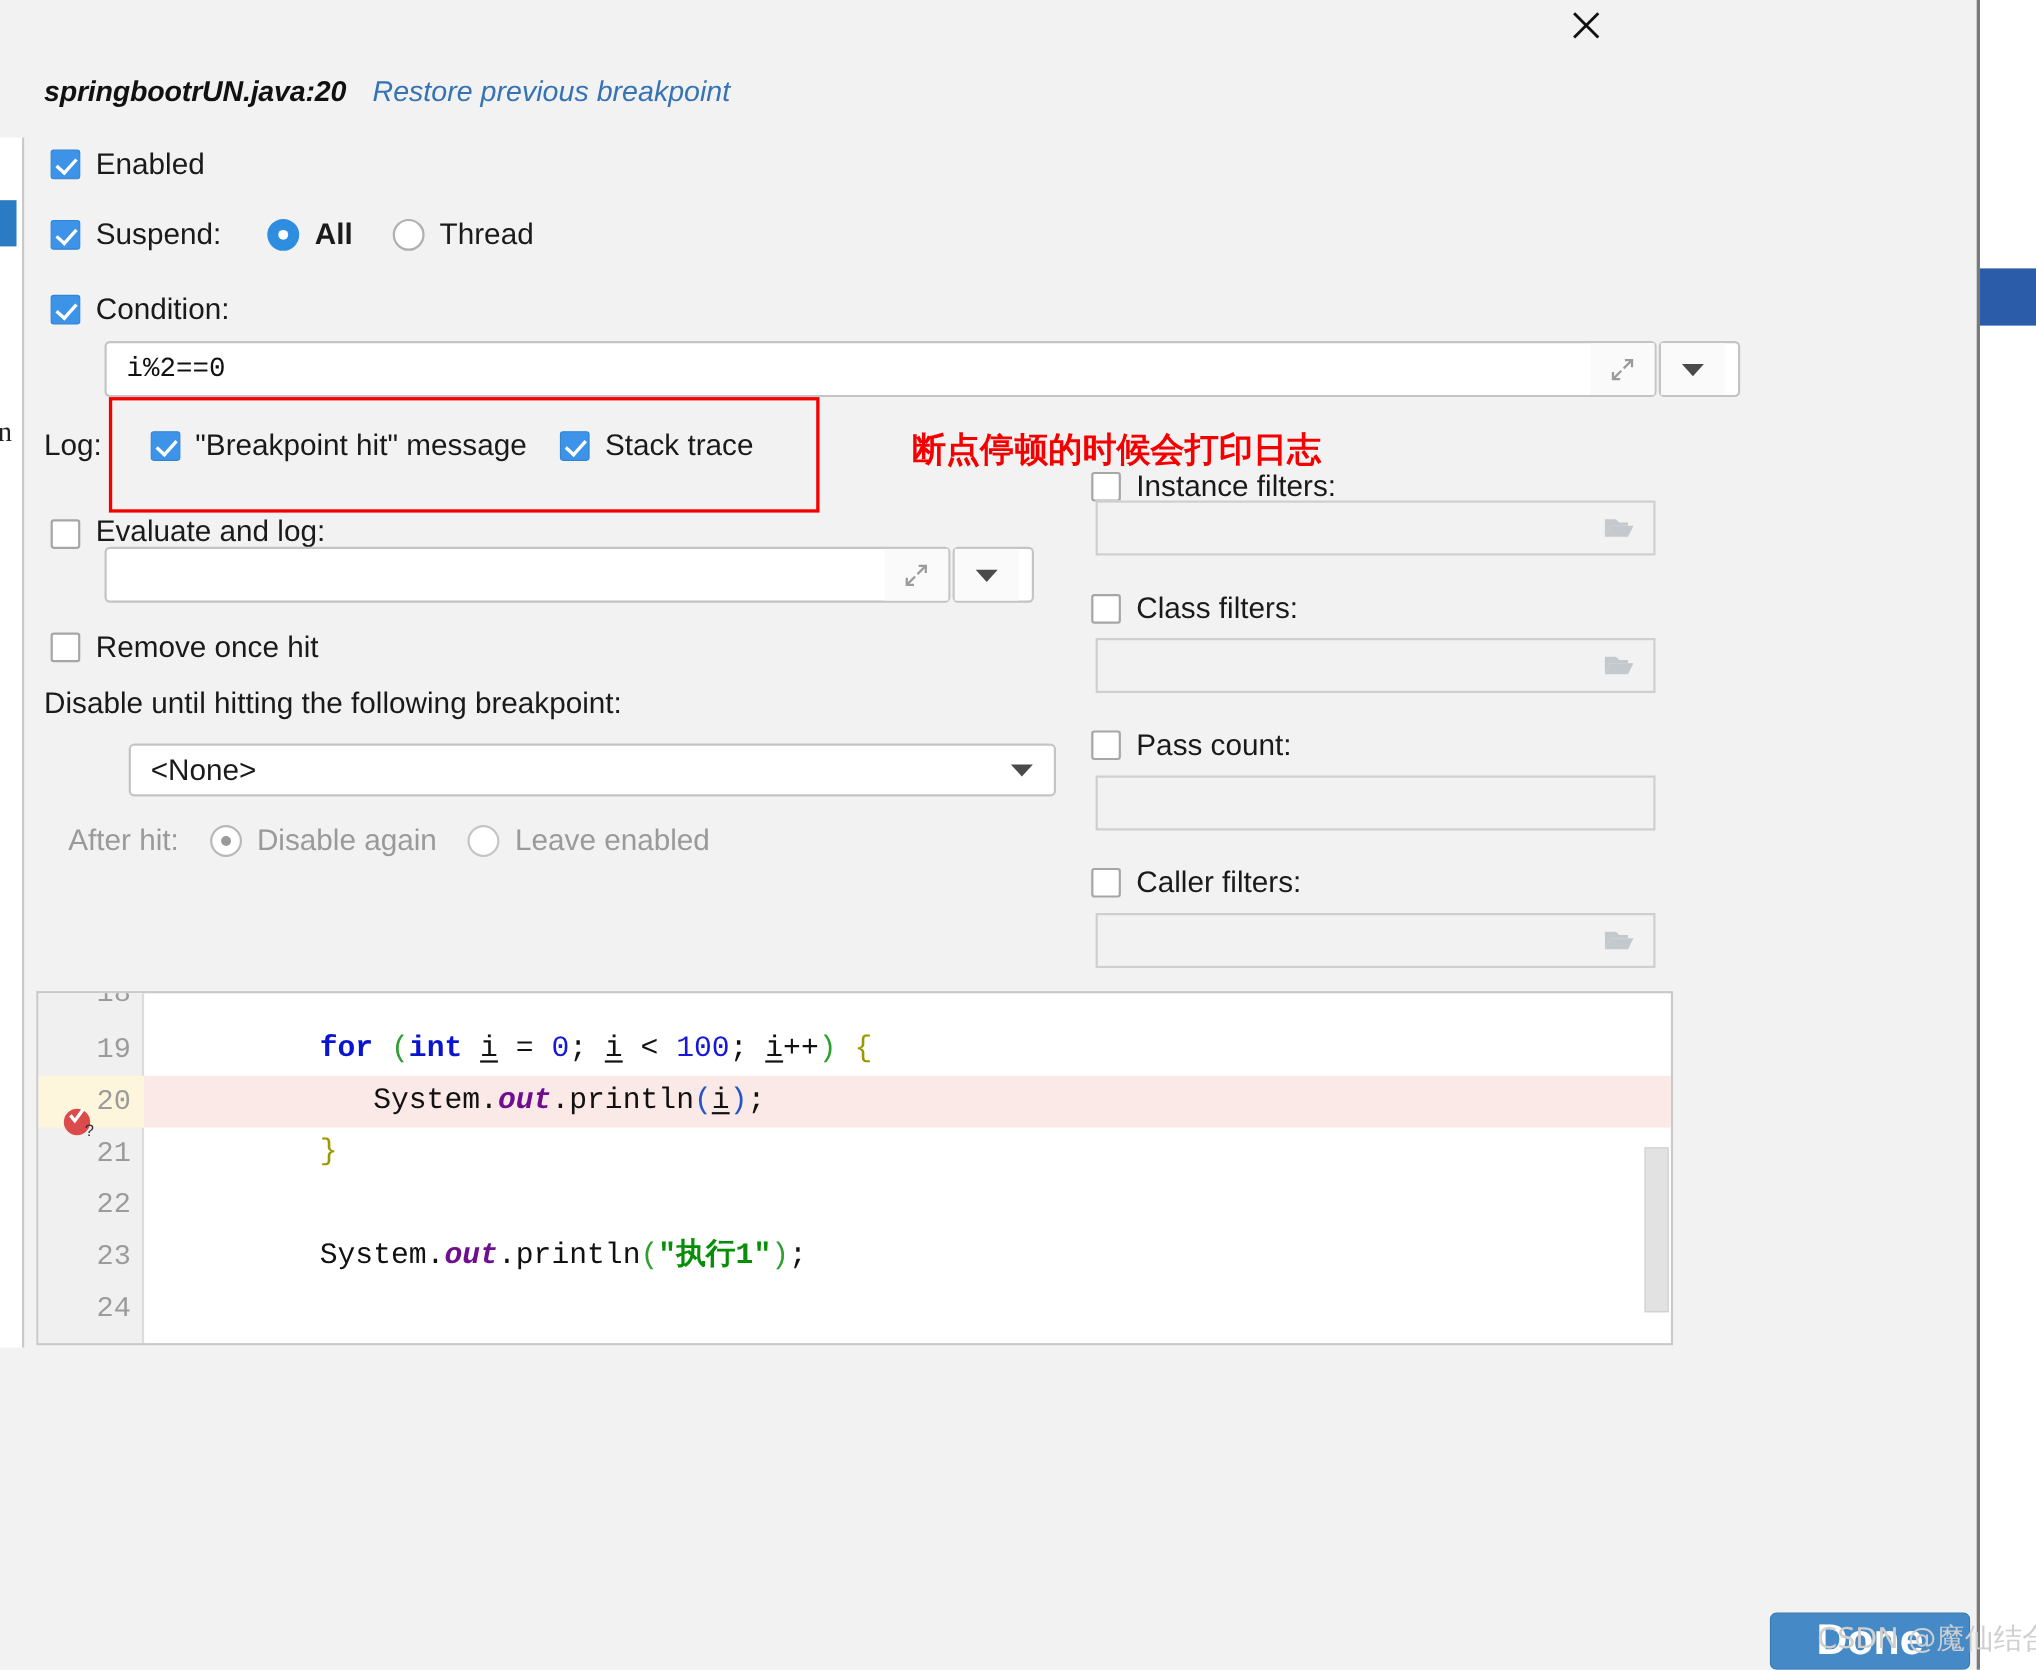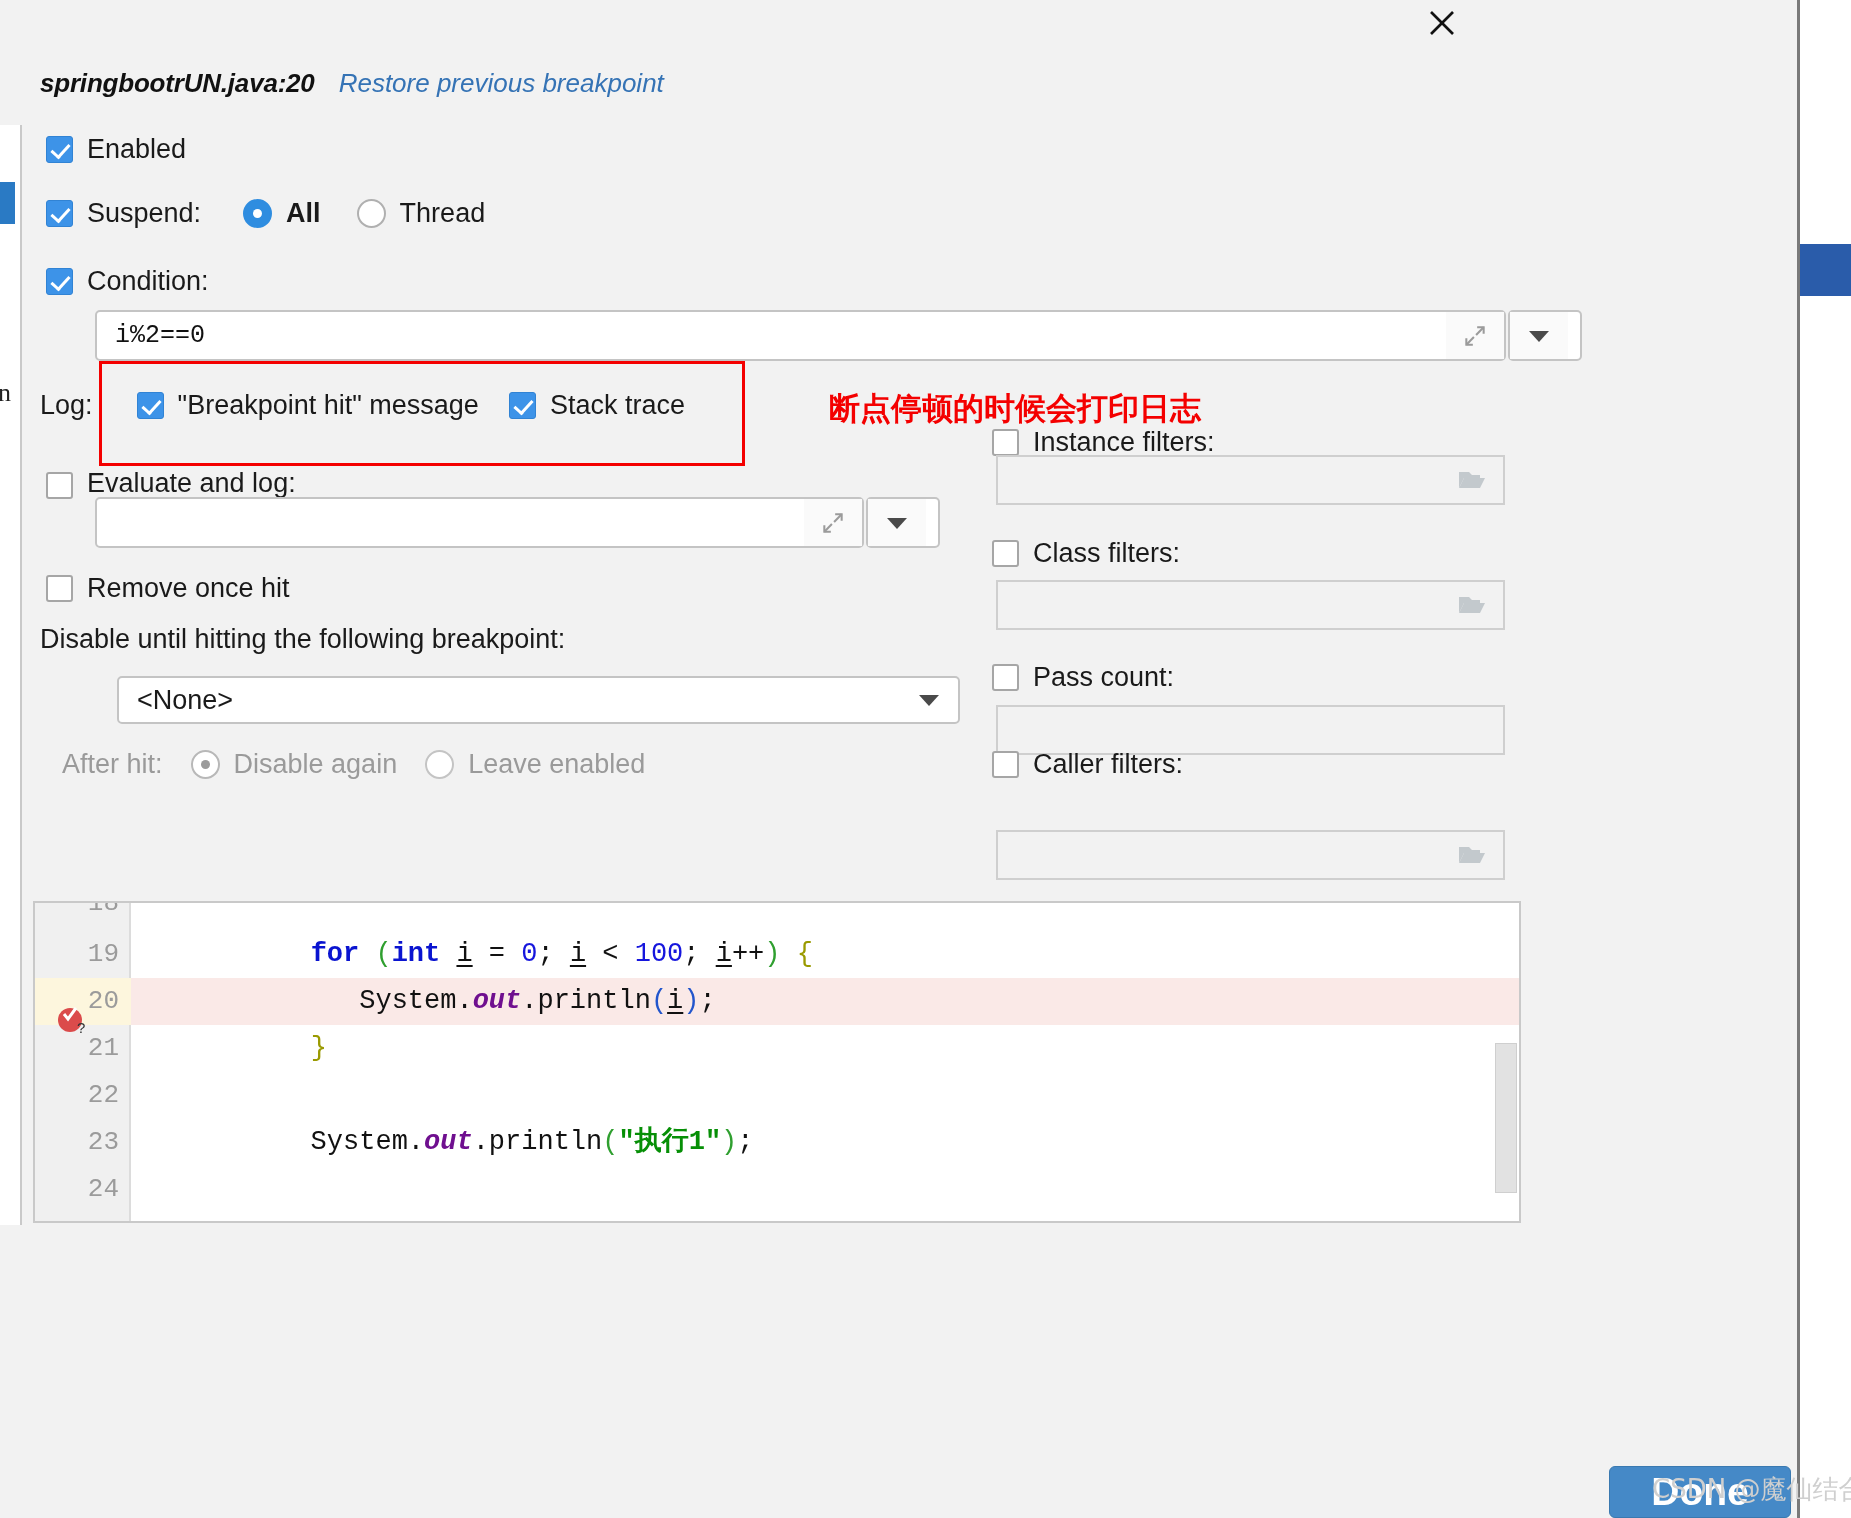--- a/index.html
+++ b/index.html
@@ -156,21 +156,21 @@
     background:#f0f0f0; border-right:2px solid #dcdcdc;
   }
   .cline { position:absolute; left:0; width:1744px; height:47px; display:flex; }
   .cline .ln {
     width:96px; text-align:right; padding-right:12px;
     font-family:"Liberation Mono", monospace;
     font-size:26px; color:#9b9b9b; line-height:47px;
     flex:none; position:relative; z-index:2;
   }
   .cline .code {
-    flex:1; padding-left:50px;
+    flex:1; padding-left:30px;
     font-family:"Liberation Mono", monospace;
     font-size:27px; line-height:47px; white-space:pre; color:#111;
   }
   .cline.hit { background:#fae9e7; }
   .cline.hit .ln { background:#fdf6dd; }
   .kw { color:#0a14d0; font-weight:bold; }
   .num { color:#1616dd; }
   .var { color:#111; text-decoration:underline; text-underline-offset:4px; }
   .ital { color:#6f0f8f; font-style:italic; font-weight:bold; }
   .str { color:#068f06; font-weight:bold; }
@@ -350,21 +350,21 @@
       </svg>
     </span>
   </div>
 
   <div class="row" style="left:992px; top:662px;">
     <span class="cb off"></span>
     <span class="lbl">Pass count:</span>
   </div>
   <div class="flatfield" style="left:996px; top:705px; width:509px; height:50px;"></div>
 
-  <div class="row" style="left:992px; top:749px;">
+  <div class="row" style="left:992px; top:787px;">
     <span class="cb off"></span>
     <span class="lbl">Caller filters:</span>
   </div>
   <div class="flatfield" style="left:996px; top:830px; width:509px; height:50px;">
     <span class="folder">
       <svg width="30" height="24" viewBox="0 0 30 24">
         <path d="M2 4 h10 l3 3 h8 v3 H7 L2 20 Z" fill="#c3c9cd"></path>
         <path d="M7 10 h21 l-5 10 H2 Z" fill="#c3c9cd"></path>
       </svg>
     </span>

